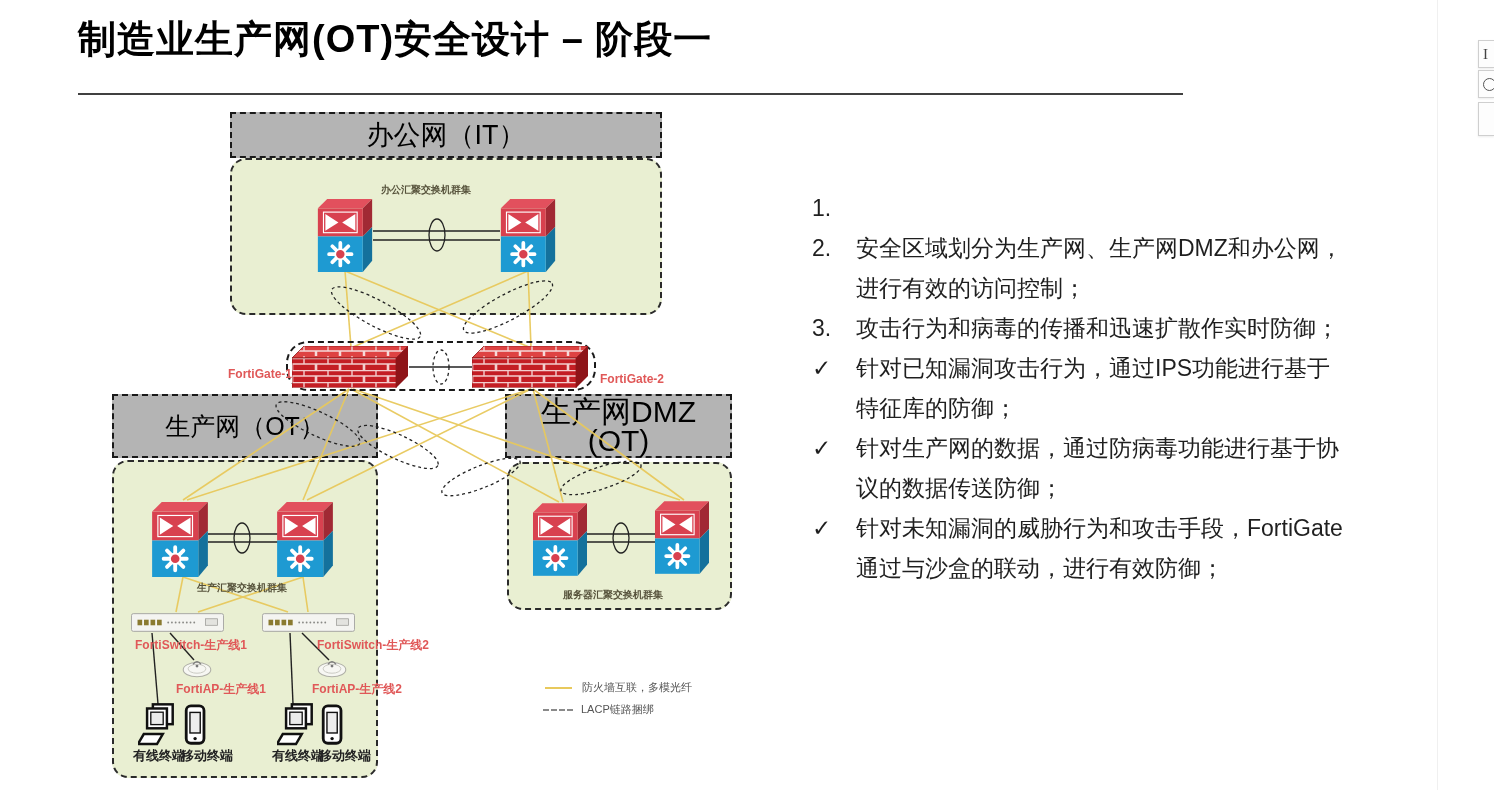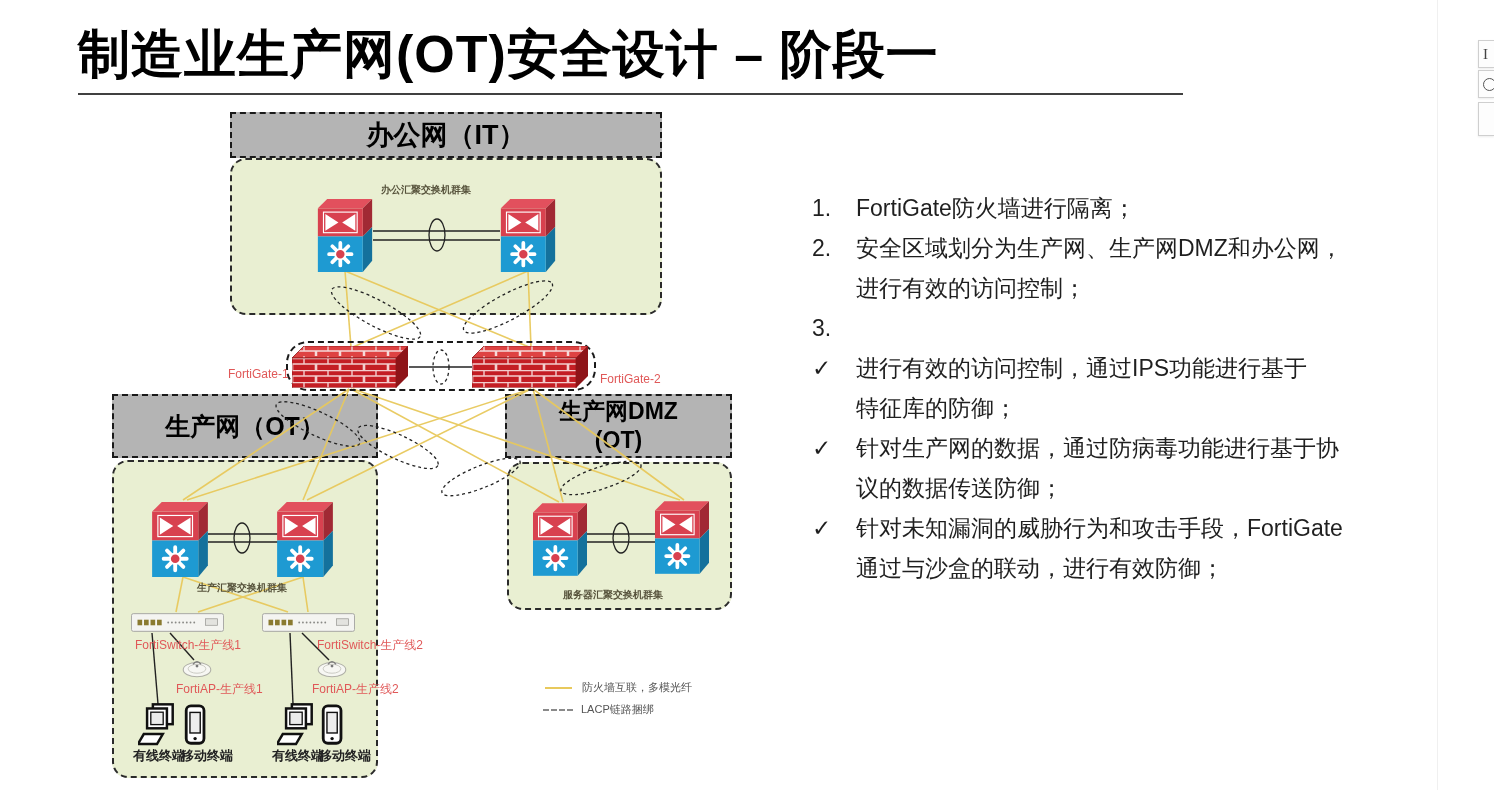--- a/index.html
+++ b/index.html
@@ -1,45 +1,45 @@
 <!DOCTYPE html>
 <html><head>
 <meta charset="utf-8">
 <style>
   html,body{margin:0;padding:0;background:#fff;}
   .slide{position:relative;width:1494px;height:790px;background:#ffffff;overflow:hidden;
          font-family:"Liberation Sans", sans-serif;color:#111;}
 
   
-  .page-title{position:absolute;left:78px;top:20px;font-size:52px;font-weight:900;
+  .page-title{position:absolute;left:78px;top:14px;font-size:38px;font-weight:900;
               letter-spacing:1px;color:#000;white-space:nowrap;}
   .title-rule{position:absolute;left:78px;top:93px;width:1105px;height:2px;background:#404040;}
 
   
   .canvas-edge{position:absolute;left:1437px;top:0;width:1px;height:790px;background:#f0f0f0;}
   .edge-btn{position:absolute;right:0;width:15px;background:#fdfdfd;border:1px solid #cfcfcf;
             border-right:none;box-shadow:0 1px 2px rgba(0,0,0,.08);display:flex;align-items:center;
             justify-content:flex-start;overflow:hidden;}
   .edge-btn .ibeam{font-family:"Liberation Serif",serif;font-size:15px;color:#444;margin-left:4px;}
   .edge-btn .ring{width:11px;height:11px;border:1.6px solid #555;border-radius:50%;margin-left:4px;flex:none;}
 
   
   .zone-header{position:absolute;background:#b4b4b4;border:2px dashed #1a1a1a;box-sizing:border-box;
                display:flex;flex-direction:column;align-items:center;justify-content:center;
-               font-weight:700;color:#000;text-align:center;}
+               font-weight:400;color:#000;text-align:center;}
   .zone-area{position:absolute;background:#e9efd2;border:2px dashed #2a2a2a;border-radius:16px;box-sizing:border-box;}
   .hdr-office{left:230px;top:112px;width:432px;height:46px;font-size:27px;}
   .area-office{left:230px;top:158px;width:432px;height:157px;}
   .hdr-prod{left:112px;top:394px;width:266px;height:64px;font-size:25px;justify-content:center;}
   .area-prod{left:112px;top:460px;width:266px;height:318px;}
-  .hdr-dmz{left:505px;top:394px;width:227px;height:64px;font-size:23px;line-height:29px;}
+  .hdr-dmz{left:505px;top:394px;width:227px;height:64px;font-size:30px;line-height:29px;}
   .area-dmz{left:507px;top:462px;width:225px;height:148px;}
 
   .cluster-label{position:absolute;font-size:10px;font-weight:700;color:#56523b;white-space:nowrap;}
-  .red-label{position:absolute;font-size:12px;font-weight:400;color:#e05858;white-space:nowrap;}
+  .red-label{position:absolute;font-size:12px;font-weight:700;color:#e05858;white-space:nowrap;}
   .term-label{position:absolute;font-size:13px;font-weight:700;color:#222;white-space:nowrap;}
 
   .fg-box{position:absolute;left:286px;top:341px;width:310px;height:50px;border:2px dashed #1a1a1a;
           border-radius:22px;box-sizing:border-box;}
 
   .dev{position:absolute;}
   svg.layer{position:absolute;left:0;top:0;pointer-events:none;}
 
   
   .legend-row{position:absolute;display:flex;align-items:center;font-size:11px;color:#555;}
@@ -287,39 +287,39 @@
   </div>
   <div class="legend-row" style="left:543px;top:702px">
     <span class="sw-dashed"></span>
     <span>LACP链路捆绑</span>
   </div>
 
   <div class="notes">
     <div class="note-item">
       <div class="note-marker">1.</div>
       <div class="note-lines">
-        <div>FortiGate防火墙进行隔离；</div>
       </div>
     </div>
     <div class="note-item">
       <div class="note-marker">2.</div>
       <div class="note-lines">
         <div>安全区域划分为生产网、生产网DMZ和办公网，</div>
         <div>进行有效的访问控制；</div>
       </div>
     </div>
     <div class="note-item">
       <div class="note-marker">3.</div>
       <div class="note-lines">
+        <div>攻击行为和病毒的传播和迅速扩散作实时防御；</div>
       </div>
     </div>
     <div class="note-item">
       <div class="note-marker">✓</div>
       <div class="note-lines">
-        <div>进行有效的访问控制，通过IPS功能进行基于</div>
+        <div>针对已知漏洞攻击行为，通过IPS功能进行基于</div>
         <div>特征库的防御；</div>
       </div>
     </div>
     <div class="note-item">
       <div class="note-marker">✓</div>
       <div class="note-lines">
         <div>针对生产网的数据，通过防病毒功能进行基于协</div>
         <div>议的数据传送防御；</div>
       </div>
     </div>

